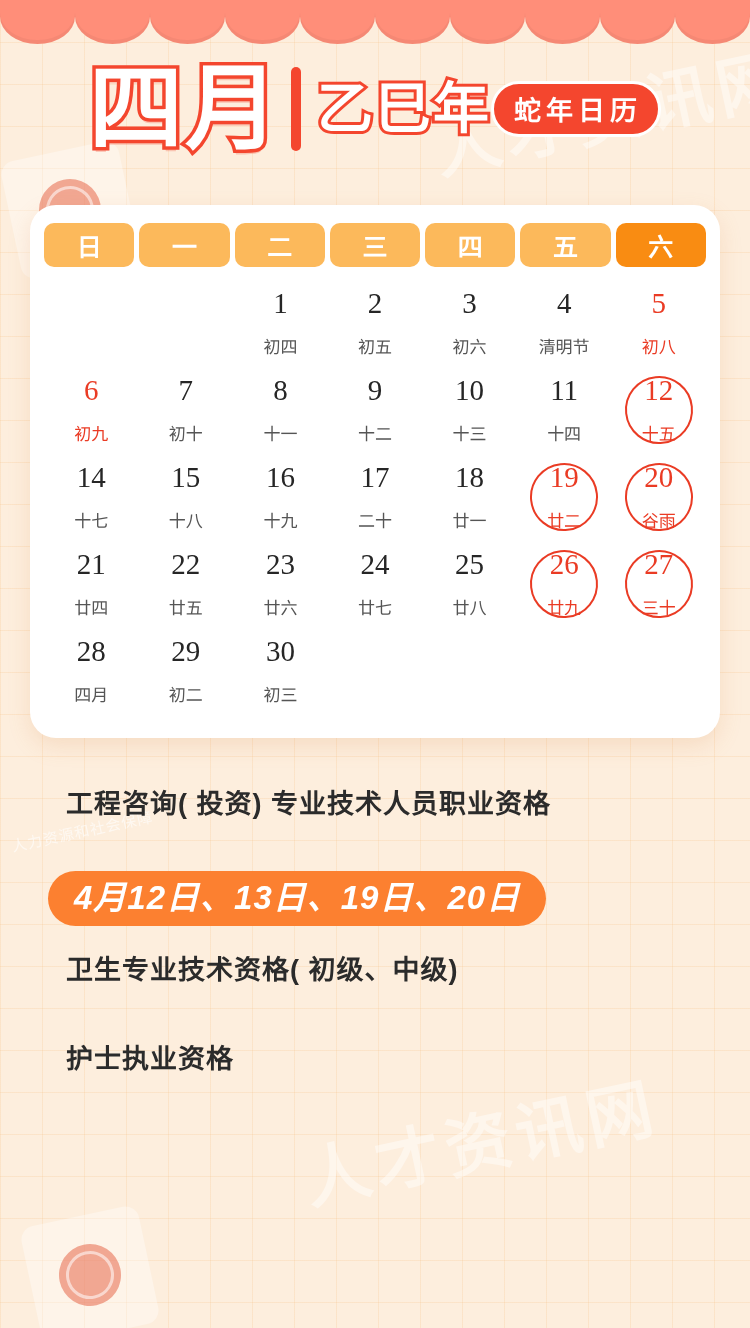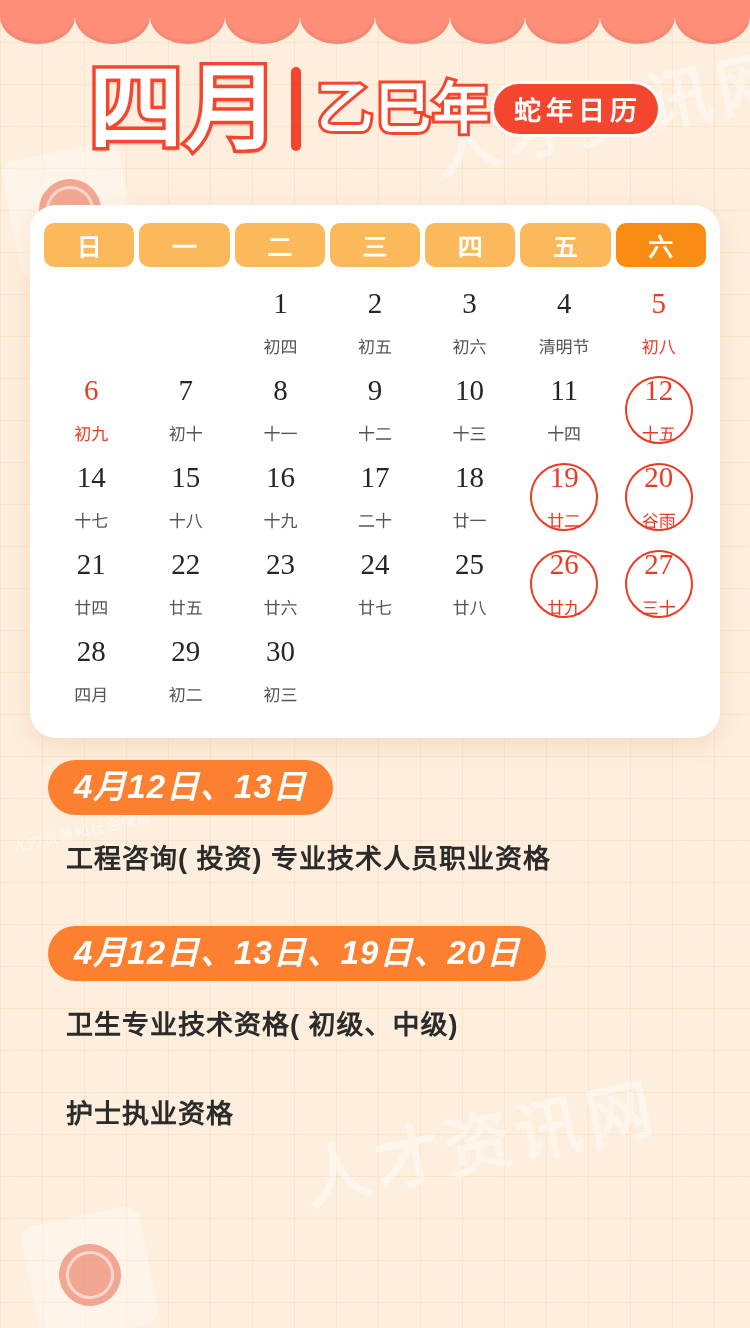--- a/index.html
+++ b/index.html
@@ -447,16 +447,16 @@
         <div class="lunar"></div>
       </div>
       <div class="day empty">
         <div class="num"></div>
         <div class="lunar"></div>
       </div>
     </div>
 </div>
 
 <div class="events" id="eventList">
-    <div class="event"><div class="pill">4月12日、13日</div><div class="event-desc">工程咨询( 投资) 专业技术人员职业资格</div></div>
+    <div class="event"><div class="event-desc">工程咨询( 投资) 专业技术人员职业资格</div></div>
     <div class="event"><div class="pill">4月12日、13日、19日、20日</div><div class="event-desc">卫生专业技术资格( 初级、中级)</div></div>
     <div class="event"><div class="event-desc">护士执业资格</div></div>
   </div>
 
 </body></html>

